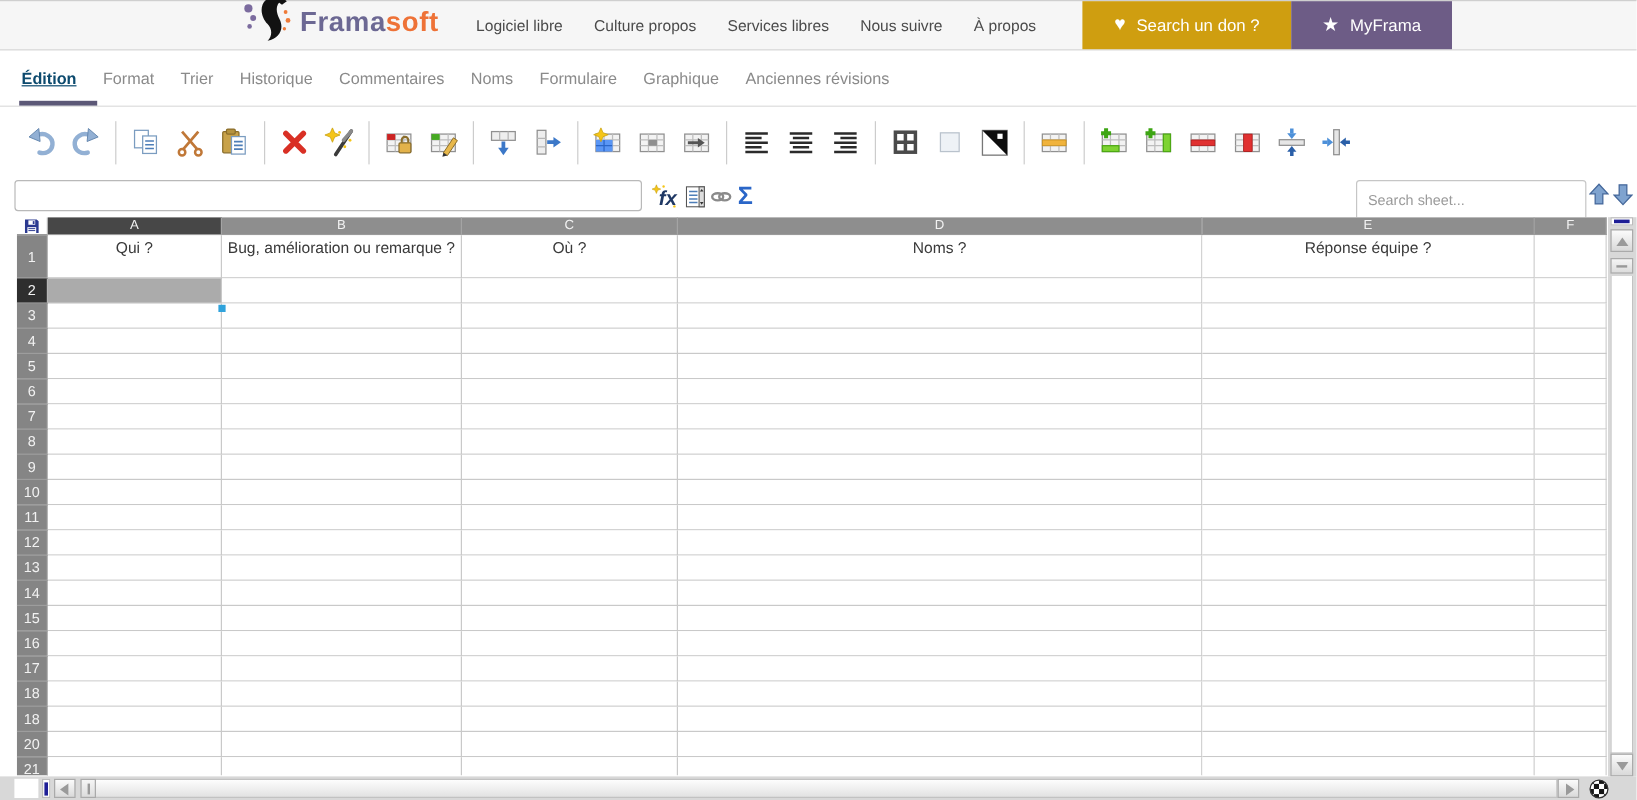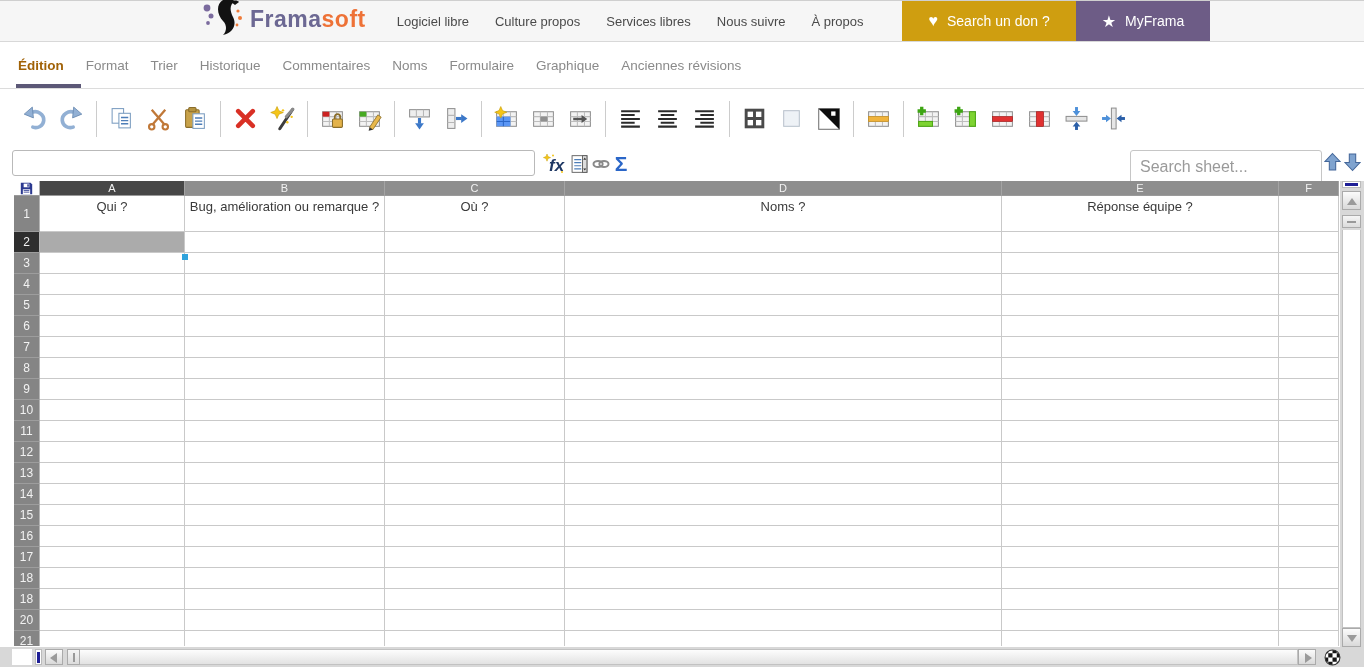--- a/index.html
+++ b/index.html
@@ -22,42 +22,42 @@
   .btn-don { background:#cf9e10; margin-left:26px; }
   .btn-myframa { background:#6d5c86; }
   .hearticon, .staricon { font-size:16px; color:#fff; }
 
   
   .menubar { position:absolute; top:43px; left:0; width:1364px; height:46px; background:#fff;
     border-bottom:1px solid #dcdcdc; display:flex; align-items:center; padding-left:18px; }
   .menu-item { position:relative; font-size:13.5px; color:#8a8a8a; padding:0 11px; height:100%;
     display:flex; align-items:center; cursor:pointer; }
   .menu-item:first-child { padding-left:0; }
-  .menu-item.active { color:#a16207; font-weight:bold; }
+  .menu-item.active { color:#0c4a6e; font-weight:bold;text-decoration:underline; }
   .menu-item.active::after { content:""; position:absolute; left:-2px; right:-6px; bottom:0;
     height:4px; background:#5c5877; }
 
   
   .toolbar { position:absolute; top:90px; left:0; width:1364px; height:57px; background:#fff;
     display:flex; align-items:center; padding-left:10px; }
   .tgroup { display:flex; align-items:center; padding:0 6px; }
   .tgroup + .tgroup { border-left:1px solid #ccc; }
   .tbtn { width:37px; height:36px; display:flex; align-items:center; justify-content:center; cursor:pointer; }
   .tbtn svg { display:block; }
 
   
   .formula-row { position:absolute; top:147px; left:0; width:1364px; height:34px; background:#fff;
     display:flex; align-items:center; }
   .formula-input { position:absolute; left:12px; top:3px; width:523px; height:26px;
     border:1px solid #b9b9b9; border-radius:3px; font-size:13px; padding:0 6px; color:#333; outline:none; }
   .fbtn { position:absolute; top:5px; width:24px; height:24px; display:flex; align-items:center;
     justify-content:center; cursor:pointer; }
   .sum-glyph { font-size:21px; font-weight:bold; color:#2a66c8; }
   .search-input { position:absolute; right:42px; top:3px; width:192px; height:26px;
-    border:1px solid #c6c6c6; border-radius:3px; font-size:16px; padding:16px 9px; color:#555; outline:none; }
+    border:1px solid #c6c6c6; border-radius:3px; font-size:12px; padding:16px 9px; color:#555; outline:none; }
   .search-input::placeholder { color:#9a9a9a; }
   .arrbtn { position:absolute; top:5px; width:17px; height:22px; cursor:pointer; }
 
   
   .sheet { position:absolute; top:181px; left:14px; width:1325px; height:465px; overflow:hidden;
     background:#fff; }
   .gridrow { display:flex; }
   .corner { width:26px; height:15px; background:#fff; border-right:1px solid #b5b5b5;
     border-bottom:1px solid #9a9a9a; display:flex; align-items:center; justify-content:center; }
   .colhdr { height:15px; background:#8e8e8e; color:#f2f2f2; font-size:11px; text-align:center;

